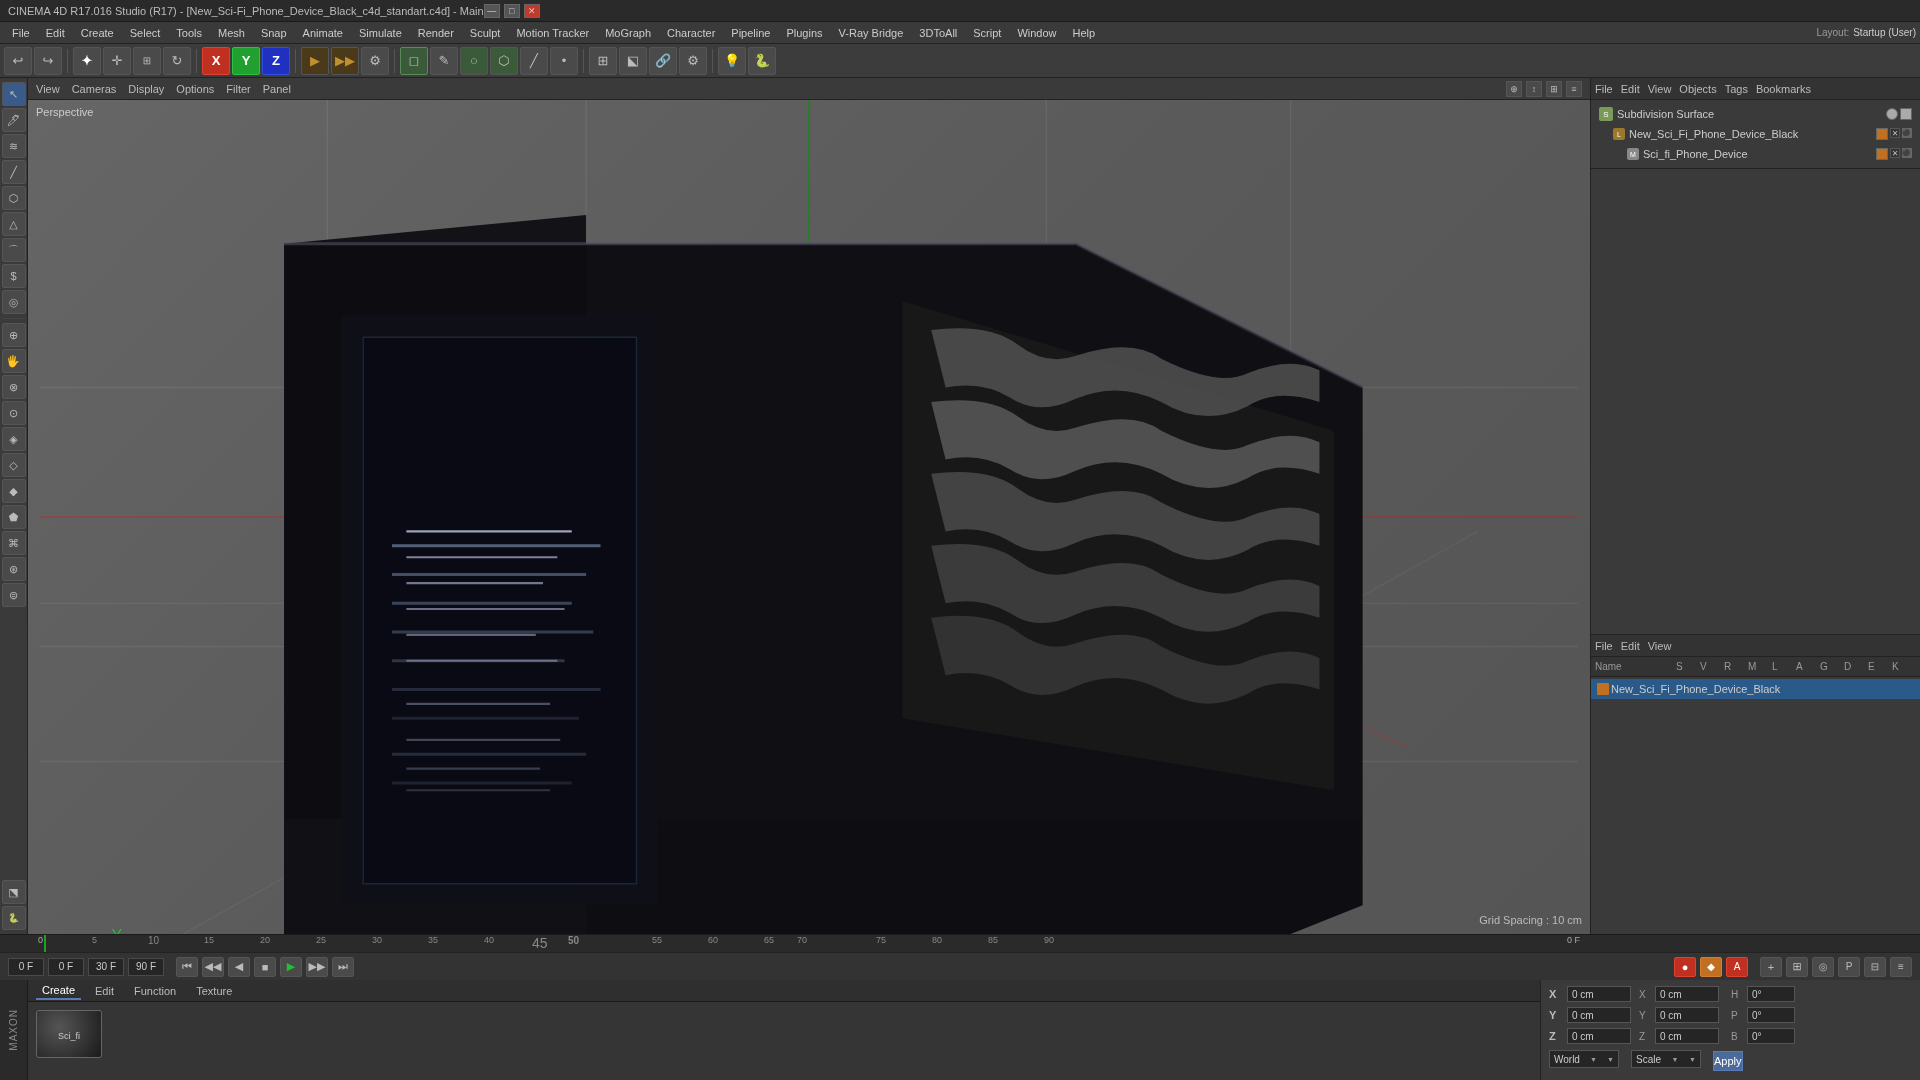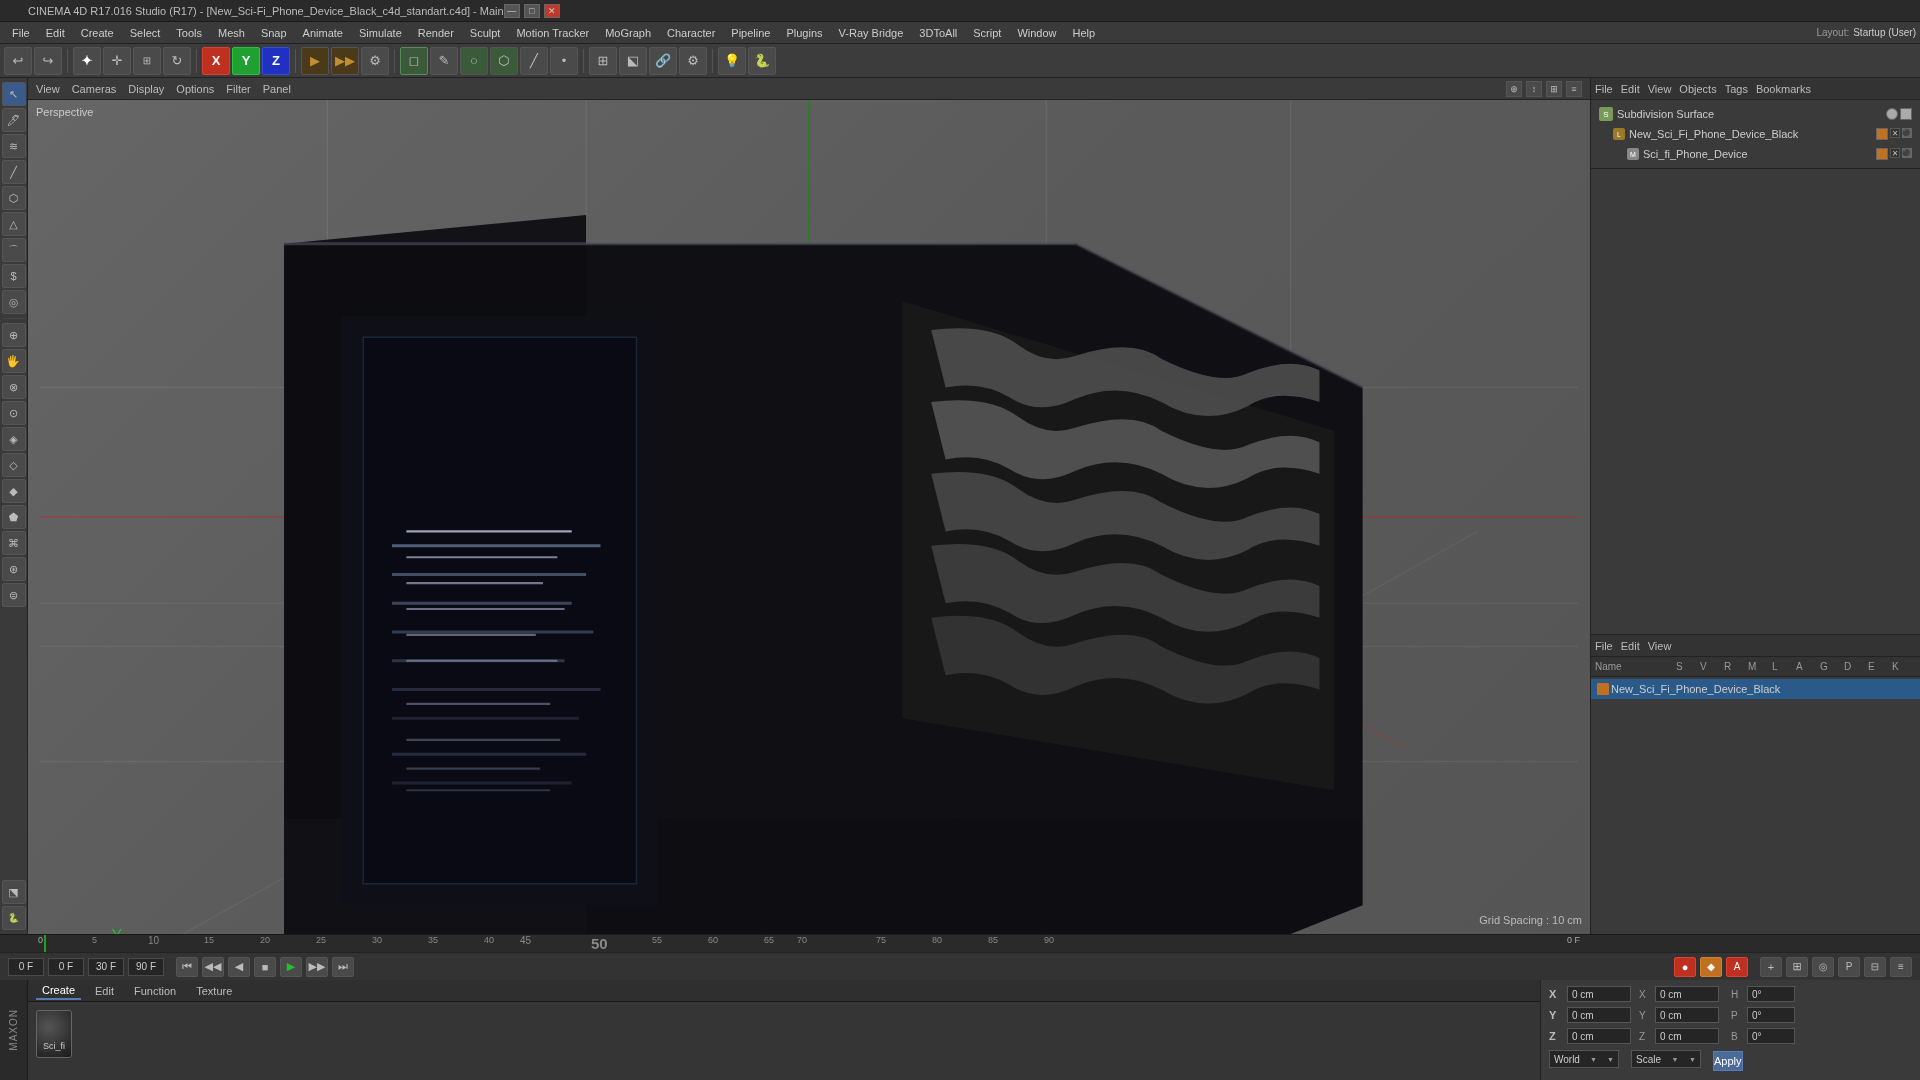--- a/index.html
+++ b/index.html
@@ -86,21 +86,21 @@
     
     #frame-ruler { height: 16px; background: #2a2a2a; border-top: 1px solid #222; position: relative; overflow: hidden; }
     #playhead { position: absolute; top: 0; left: 42px; width: 2px; height: 100%; background: #20a020; z-index: 3; }
     .play-btn { width: 24px; height: 22px; background: #4a4a4a; border: 1px solid #555; cursor: pointer; display: flex; align-items: center; justify-content: center; font-size: 12px; color: #bbb; border-radius: 2px; }
     .play-btn.red { background: #c03020; border-color: #e04030; }
     .play-btn.orange { background: #c07020; }
     #mat-toolbar { height: 22px; background: #2f2f2f; display: flex; align-items: center; padding: 0 8px; gap: 8px; border-bottom: 1px solid #1a1a1a; }
     .mat-tab { color: #bbb; font-size: 11px; cursor: pointer; padding: 2px 6px; }
     .mat-tab.active { color: #fff; border-bottom: 2px solid #5a7ab5; }
     #mat-content { padding: 8px; display: flex; gap: 8px; align-items: center; }
-    .material-swatch { width: 36px; height: 48px; background: radial-gradient(circle at 35% 35%, #555, #1a1a1a); border: 1px solid #666; border-radius: 3px; cursor: pointer; display: flex; flex-direction: column; align-items: center; justify-content: flex-end; padding-bottom: 6px; }
+    .material-swatch { width: 66px; height: 48px; background: radial-gradient(circle at 35% 35%, #555, #1a1a1a); border: 1px solid #666; border-radius: 3px; cursor: pointer; display: flex; flex-direction: column; align-items: center; justify-content: flex-end; padding-bottom: 16px; }
     .swatch-name { font-size: 9px; color: #ccc; text-align: center; }
     .coord-row { display: flex; align-items: center; gap: 4px; height: 20px; }
     .coord-label { width: 14px; color: #bbb; font-size: 11px; font-weight: bold; }
     .coord-sub-label { width: 10px; color: #999; font-size: 10px; }
     .coord-field { width: 64px; height: 16px; background: #252525; border: 1px solid #555; color: #ccc; font-size: 10px; display: flex; align-items: center; padding: 0 4px; }
     
     #apply-btn { height: 24px; background: #4a6a9a; border: 1px solid #5a7ab5; color: #fff; font-size: 11px; cursor: pointer; display: flex; align-items: center; justify-content: center; padding: 0 20px; margin-top: 4px; }
     
     .coord-dropdown { width: 70px; height: 18px; background: #252525; border: 1px solid #555; color: #ccc; font-size: 10px; display: flex; align-items: center; padding: 0 4px; justify-content: space-between; cursor: pointer; }
     .coord-dropdown::after { content: '▼'; font-size: 7px; color: #999; }
@@ -109,21 +109,21 @@
     
     #statusbar { height: 20px; background: #2a2a2a; display: flex; align-items: center; padding: 0 8px; border-top: 1px solid #1a1a1a; color: #999; font-size: 10px; }
 
     
     #timeline-row { height: 28px; display: flex; align-items: center; background: #333; border-top: 1px solid #222; }
   </style>
 </head>
 <body>
 
 <div id="titlebar">
-  <span style="font-size:11px;margin-left:20px;">CINEMA 4D R17.016 Studio (R17) - [New_Sci-Fi_Phone_Device_Black_c4d_standart.c4d] - Main</span>
+  <span style="font-size:11px;">CINEMA 4D R17.016 Studio (R17) - [New_Sci-Fi_Phone_Device_Black_c4d_standart.c4d] - Main</span>
   <div id="titlebar-controls">
     <div class="titlebar-btn">—</div>
     <div class="titlebar-btn">□</div>
     <div class="titlebar-btn close">✕</div>
   </div>
 </div>
 
 <div id="menubar">
   <span class="menu-item">File</span>
   <span class="menu-item">Edit</span>
@@ -407,22 +407,22 @@
       <div style="position:relative;width:1590px;height:100%;">
         <span style="position:absolute;left:38px;font-size:9px;color:#aaa;">0</span>
         <span style="position:absolute;left:92px;font-size:9px;color:#888;">5</span>
         <span style="position:absolute;left:148px;font-size:10px;color:#888;">10</span>
         <span style="position:absolute;left:204px;font-size:9px;color:#888;">15</span>
         <span style="position:absolute;left:260px;font-size:9px;color:#888;">20</span>
         <span style="position:absolute;left:316px;font-size:9px;color:#888;">25</span>
         <span style="position:absolute;left:372px;font-size:9px;color:#888;">30</span>
         <span style="position:absolute;left:428px;font-size:9px;color:#888;">35</span>
         <span style="position:absolute;left:484px;font-size:9px;color:#888;">40</span>
-        <span style="position:absolute;left:520px;font-size:10px;color:#888;text-align:center;">45</span>
-        <span style="position:absolute;left:591px;font-size:15px;color:#888;font-weight:bold;">50</span>
+        <span style="position:absolute;left:532px;font-size:14px;color:#888;text-align:center;">45</span>
+        <span style="position:absolute;left:568px;font-size:10px;color:#888;font-weight:bold;">50</span>
         <span style="position:absolute;left:652px;font-size:9px;color:#888;">55</span>
         <span style="position:absolute;left:708px;font-size:9px;color:#888;">60</span>
         <span style="position:absolute;left:764px;font-size:9px;color:#888;">65</span>
         <span style="position:absolute;left:797px;font-size:9px;color:#888;">70</span>
         <span style="position:absolute;left:876px;font-size:9px;color:#888;">75</span>
         <span style="position:absolute;left:932px;font-size:9px;color:#888;">80</span>
         <span style="position:absolute;left:988px;font-size:9px;color:#888;">85</span>
         <span style="position:absolute;left:1044px;font-size:9px;color:#888;">90</span>
         <span style="position:absolute;right:10px;font-size:9px;color:#aaa;">0 F</span>
       </div>

